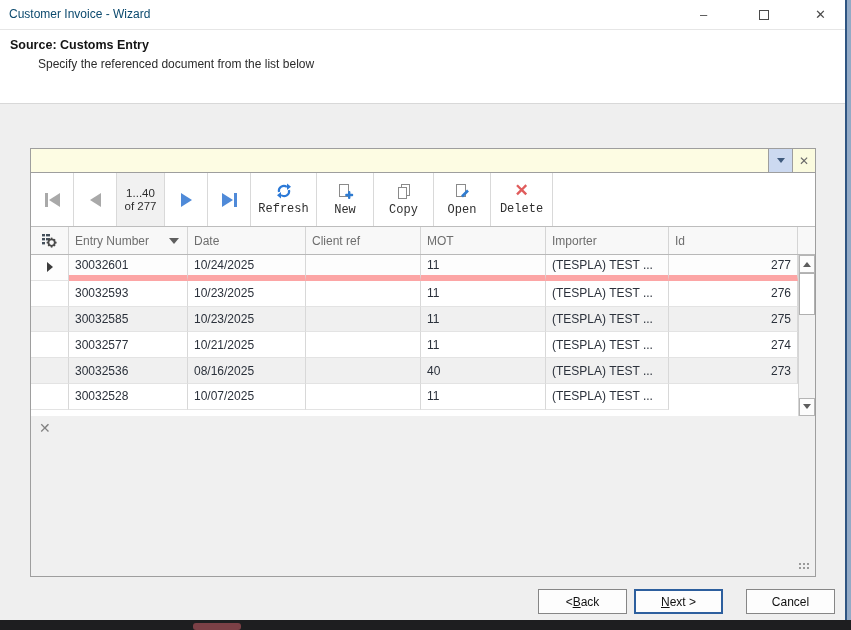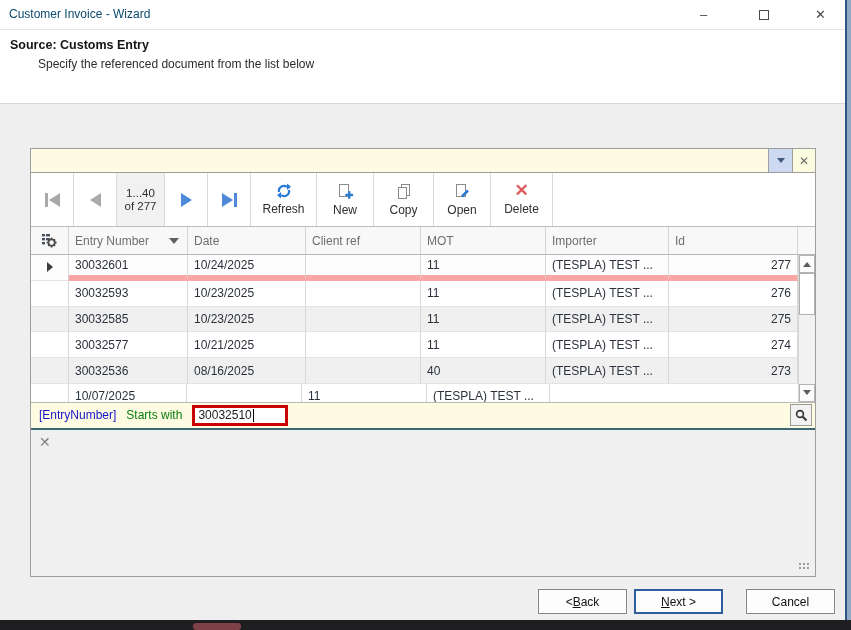--- a/index.html
+++ b/index.html
@@ -26,21 +26,21 @@
   .grid-panel { position:absolute; left:30px; top:148px; width:786px; height:429px; border:1px solid #9e9e9e; background:#ffffff; display:flex; flex-direction:column; }
 
   .combo-row { height:24px; display:flex; background:#fdfce3; border-bottom:1px solid #9e9e9e; flex:0 0 auto; }
   .combo-field { flex:1; }
   .combo-dd { width:24px; background:#ccd9f0; border-left:1px solid #9e9e9e; display:flex; align-items:center; justify-content:center; }
   .dd-arrow { width:0; height:0; border-left:4px solid transparent; border-right:4px solid transparent; border-top:5px solid #3f5a7d; }
   .combo-x { width:23px; background:#fbfbdf; border-left:1px solid #9e9e9e; display:flex; align-items:center; justify-content:center; color:#6a6a6a; font-size:12px; }
 
   .toolbar { height:54px; display:flex; background:#ffffff; border-bottom:1px solid #bdbdbd; flex:0 0 auto; }
   .tbtn { border-right:1px solid #d9d9d9; display:flex; flex-direction:column; align-items:center; justify-content:center; gap:3px; }
-  .tbtn .lbl { font-size:12px; color:#2e2e2e; }
+  .tbtn .lbl { font-size:12px; color:#2e2e2e;font-family:Liberation Mono, monospace; }
   .navbtn { width:43px; flex-direction:row; gap:1px; }
   .counter { width:48px; background:#f1f1f1; display:flex; flex-direction:column; align-items:center; justify-content:center; border-right:1px solid #d9d9d9; font-size:11.5px; color:#2e2e2e; line-height:13px; }
   .tri-l { width:0; height:0; border-top:7px solid transparent; border-bottom:7px solid transparent; border-right:11px solid #a9a9a9; }
   .tri-r { width:0; height:0; border-top:7px solid transparent; border-bottom:7px solid transparent; border-left:11px solid #a9a9a9; } .blue .tri-r { border-left-color:#4f8ad8; }
   .vbar { width:3px; height:14px; background:#a9a9a9; } .blue .vbar { background:#4f8ad8; }
   .b-refresh { width:66px; } .b-new { width:57px; } .b-copy { width:60px; } .b-open { width:57px; } .b-del { width:62px; }
   .del-x { color:#e05c5c; font-size:17px; font-weight:bold; line-height:16px; }
   .tb-fill { flex:1; }
 
   .hdr-row { height:28px; display:flex; background:#f8f8f8; border-bottom:1px solid #b8b8b8; flex:0 0 auto; font-size:12px; color:#6e6e6e; }
@@ -267,50 +267,39 @@
             <div class="cell indicator"></div>
             <div class="cell c-entry">30032536</div>
             <div class="cell c-date">08/16/2025</div>
             <div class="cell c-client"></div>
             <div class="cell c-mot">40</div>
             <div class="cell c-importer">(TESPLA) TEST ...</div>
             <div class="cell c-id">273</div>
           </div>
           <div class="grid-row">
             <div class="cell indicator"></div>
+            <div class="cell c-entry">30032528</div>
             <div class="cell c-date">10/07/2025</div>
             <div class="cell c-client"></div>
             <div class="cell c-mot">11</div>
             <div class="cell c-importer">(TESPLA) TEST ...</div>
           </div>
         </div>
       <div class="vscroll">
         <div class="sc-btn">
             <span class="sc-up-arrow"></span>
           </div>
         <div class="sc-thumb"></div>
         <div class="sc-track"></div>
         <div class="sc-btn">
             <span class="sc-dn-arrow"></span>
           </div>
       </div>
     </div>
 
-    <div class="filter-row">
-      <span class="f-field">[EntryNumber]</span>
-      <span class="f-op">Starts with</span>
-      <span class="f-input">30032510</span>
-      <span class="f-fill"></span>
-      <span class="f-search">
-        <svg width="13" height="13" viewBox="0 0 13 13">
-          <circle cx="5" cy="5" r="3.4" fill="none" stroke="#333333" stroke-width="1.6"></circle>
-          <line x1="7.8" y1="7.8" x2="11.5" y2="11.5" stroke="#333333" stroke-width="2"></line>
-        </svg>
-      </span>
-    </div>
 
     <div class="status-row">
       <span class="st-x"><span>✕</span></span>
       <span class="grip">
           <i></i>
           <i></i>
           <i></i>
           <i></i>
           <i></i>
           <i></i>

